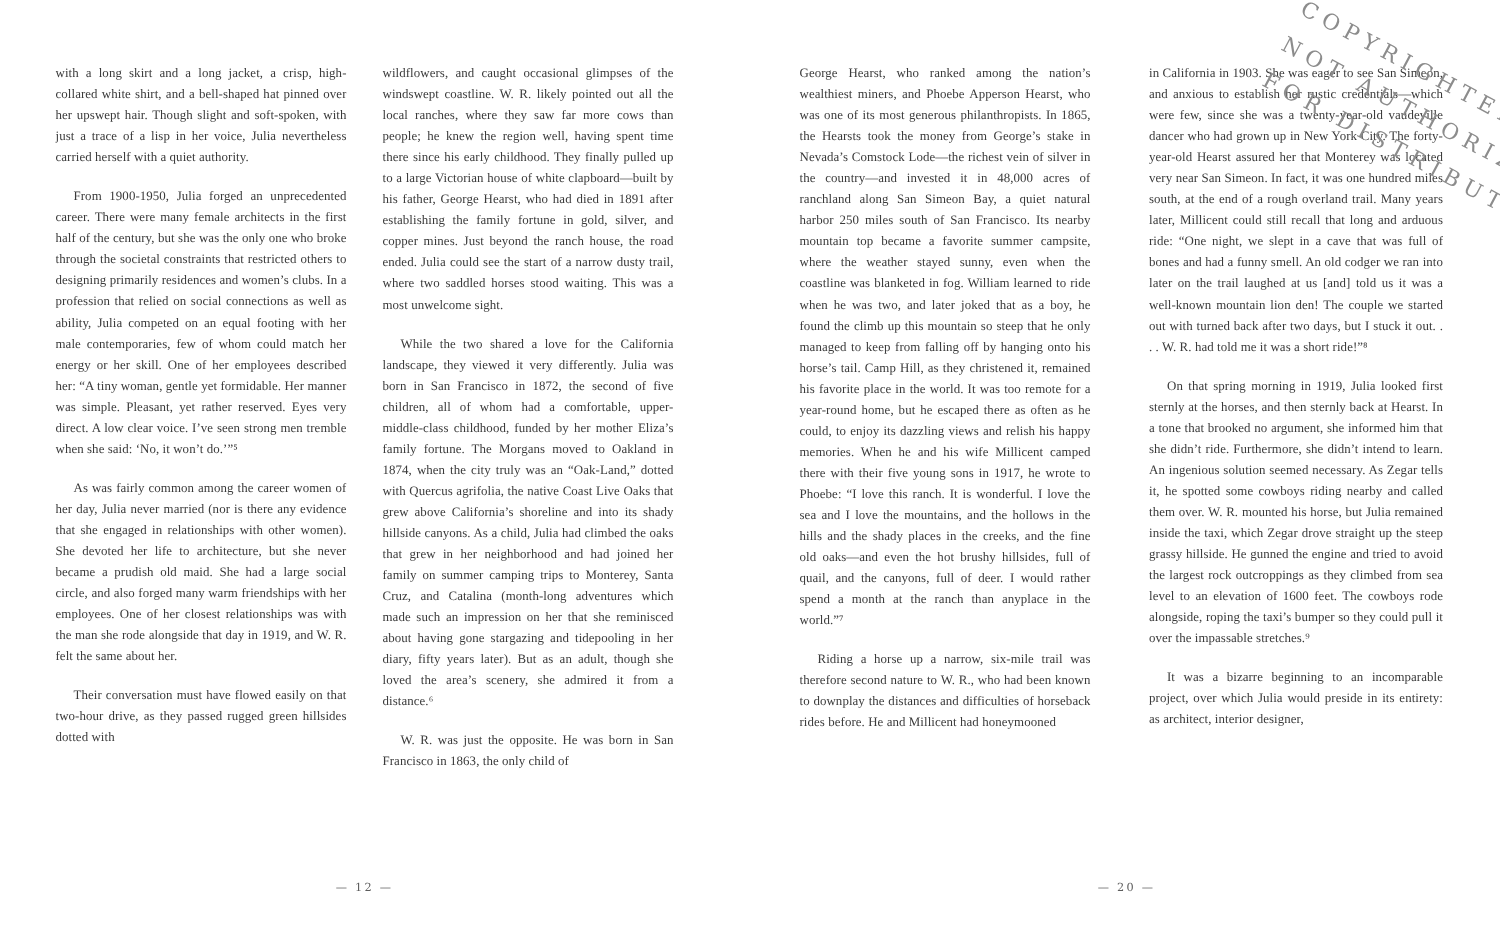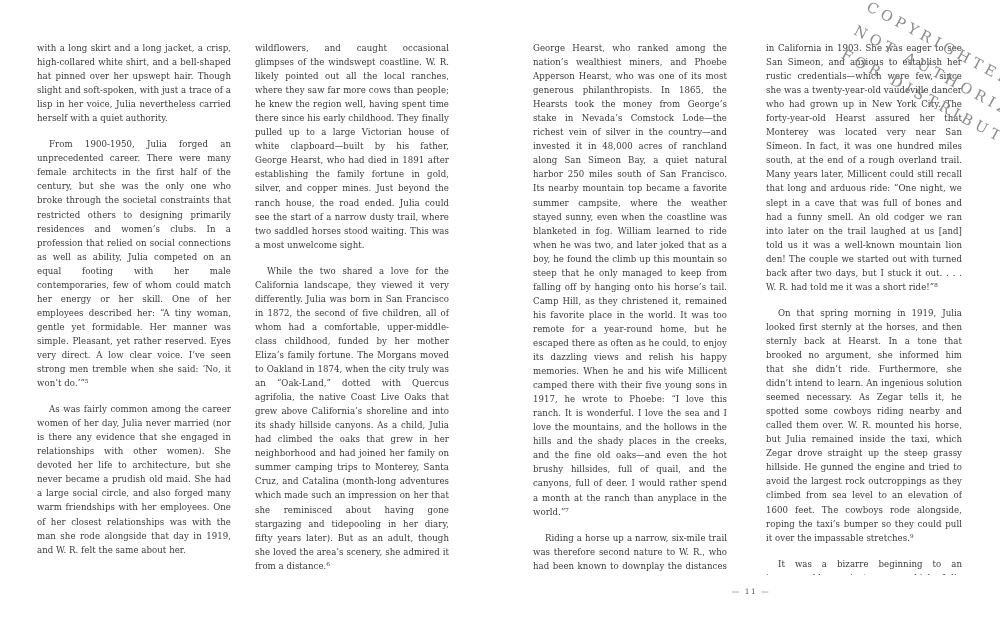--- a/index.html
+++ b/index.html
@@ -16,20 +16,21 @@
   .text-column {
     position: absolute;
     top: 41px;
     height: 534px;
     overflow: hidden;
     color: var(--text-color, #3a3a3a);
     font-size: 8.6px;
     line-height: 14.05px;
     text-align: justify;
     letter-spacing: 0.05px;
+    font-family: Liberation Serif, serif;
   }
   .text-column p { margin: 0; }
   .text-column p.indent { text-indent: 12px; margin-top: 12px; }
   #col-0-0 { left: 37px;  width: 194px; }
   #col-0-1 { left: 255px; width: 194px; }
   #col-1-0 { left: 533px; width: 194px; }
   #col-1-1 { left: 766px; width: 196px; }
   .folio {
     position: absolute;
     top: 587px;
@@ -56,20 +57,21 @@
 </style>
 </head>
 <body style="--bg-color: #ffffff; --text-color: #3a3a3a; --watermark-color: #8c8c8c;">
 
 <div class="spread">
 
   <div class="text-column" id="col-0-0">
       <p class="">with a long skirt and a long jacket, a crisp, high-collared white shirt, and a bell-shaped hat pinned over her upswept hair. Though slight and soft-spoken, with just a trace of a lisp in her voice, Julia nevertheless carried herself with a quiet authority.</p>
       <p class="indent">From 1900-1950, Julia forged an unprecedented career. There were many female architects in the first half of the century, but she was the only one who broke through the societal constraints that restricted others to designing primarily residences and women’s clubs. In a profession that relied on social connections as well as ability, Julia competed on an equal footing with her male contemporaries, few of whom could match her energy or her skill. One of her employees described her: “A tiny woman, gentle yet formidable. Her manner was simple. Pleasant, yet rather reserved. Eyes very direct. A low clear voice. I’ve seen strong men tremble when she said: ‘No, it won’t do.’”⁵</p>
       <p class="indent">As was fairly common among the career women of her day, Julia never married (nor is there any evidence that she engaged in relationships with other women). She devoted her life to architecture, but she never became a prudish old maid. She had a large social circle, and also forged many warm friendships with her employees. One of her closest relationships was with the man she rode alongside that day in 1919, and W. R. felt the same about her.</p>
+      <p class="indent">Their conversation must have flowed easily on that two-hour drive, as they passed rugged green hillsides dotted with</p>
     </div>
   <div class="text-column" id="col-0-1">
       <p class="">wildflowers, and caught occasional glimpses of the windswept coastline. W. R. likely pointed out all the local ranches, where they saw far more cows than people; he knew the region well, having spent time there since his early childhood. They finally pulled up to a large Victorian house of white clapboard—built by his father, George Hearst, who had died in 1891 after establishing the family fortune in gold, silver, and copper mines. Just beyond the ranch house, the road ended. Julia could see the start of a narrow dusty trail, where two saddled horses stood waiting. This was a most unwelcome sight.</p>
       <p class="indent">While the two shared a love for the California landscape, they viewed it very differently. Julia was born in San Francisco in 1872, the second of five children, all of whom had a comfortable, upper-middle-class childhood, funded by her mother Eliza’s family fortune. The Morgans moved to Oakland in 1874, when the city truly was an “Oak-Land,” dotted with Quercus agrifolia, the native Coast Live Oaks that grew above California’s shoreline and into its shady hillside canyons. As a child, Julia had climbed the oaks that grew in her neighborhood and had joined her family on summer camping trips to Monterey, Santa Cruz, and Catalina (month-long adventures which made such an impression on her that she reminisced about having gone stargazing and tidepooling in her diary, fifty years later). But as an adult, though she loved the area’s scenery, she admired it from a distance.⁶</p>
       <p class="indent">W. R. was just the opposite. He was born in San Francisco in 1863, the only child of</p>
     </div>
 
   <div class="text-column" id="col-1-0">
       <p class="">George Hearst, who ranked among the nation’s wealthiest miners, and Phoebe Apperson Hearst, who was one of its most generous philanthropists. In 1865, the Hearsts took the money from George’s stake in Nevada’s Comstock Lode—the richest vein of silver in the country—and invested it in 48,000 acres of ranchland along San Simeon Bay, a quiet natural harbor 250 miles south of San Francisco. Its nearby mountain top became a favorite summer campsite, where the weather stayed sunny, even when the coastline was blanketed in fog. William learned to ride when he was two, and later joked that as a boy, he found the climb up this mountain so steep that he only managed to keep from falling off by hanging onto his horse’s tail. Camp Hill, as they christened it, remained his favorite place in the world. It was too remote for a year-round home, but he escaped there as often as he could, to enjoy its dazzling views and relish his happy memories. When he and his wife Millicent camped there with their five young sons in 1917, he wrote to Phoebe: “I love this ranch. It is wonderful. I love the sea and I love the mountains, and the hollows in the hills and the shady places in the creeks, and the fine old oaks—and even the hot brushy hillsides, full of quail, and the canyons, full of deer. I would rather spend a month at the ranch than anyplace in the world.”⁷</p>
       <p class="indent">Riding a horse up a narrow, six-mile trail was therefore second nature to W. R., who had been known to downplay the distances and difficulties of horseback rides before. He and Millicent had honeymooned</p>
@@ -79,15 +81,16 @@
       <p class="indent">On that spring morning in 1919, Julia looked first sternly at the horses, and then sternly back at Hearst. In a tone that brooked no argument, she informed him that she didn’t ride. Furthermore, she didn’t intend to learn. An ingenious solution seemed necessary. As Zegar tells it, he spotted some cowboys riding nearby and called them over. W. R. mounted his horse, but Julia remained inside the taxi, which Zegar drove straight up the steep grassy hillside. He gunned the engine and tried to avoid the largest rock outcroppings as they climbed from sea level to an elevation of 1600 feet. The cowboys rode alongside, roping the taxi’s bumper so they could pull it over the impassable stretches.⁹</p>
       <p class="indent">It was a bizarre beginning to an incomparable project, over which Julia would preside in its entirety: as architect, interior designer,</p>
     </div>
 
   <div class="watermark">
     <div>COPYRIGHTED:</div>
     <div>NOT AUTHORIZED</div>
     <div>FOR DISTRIBUTION</div>
   </div>
 
-  <div class="folio folio-right">— 11 —</div>
+  <div class="folio folio-left">— 12 —</div>
+  <div class="folio folio-right">— 20 —</div>
 
 </div>
 
 </body></html>

